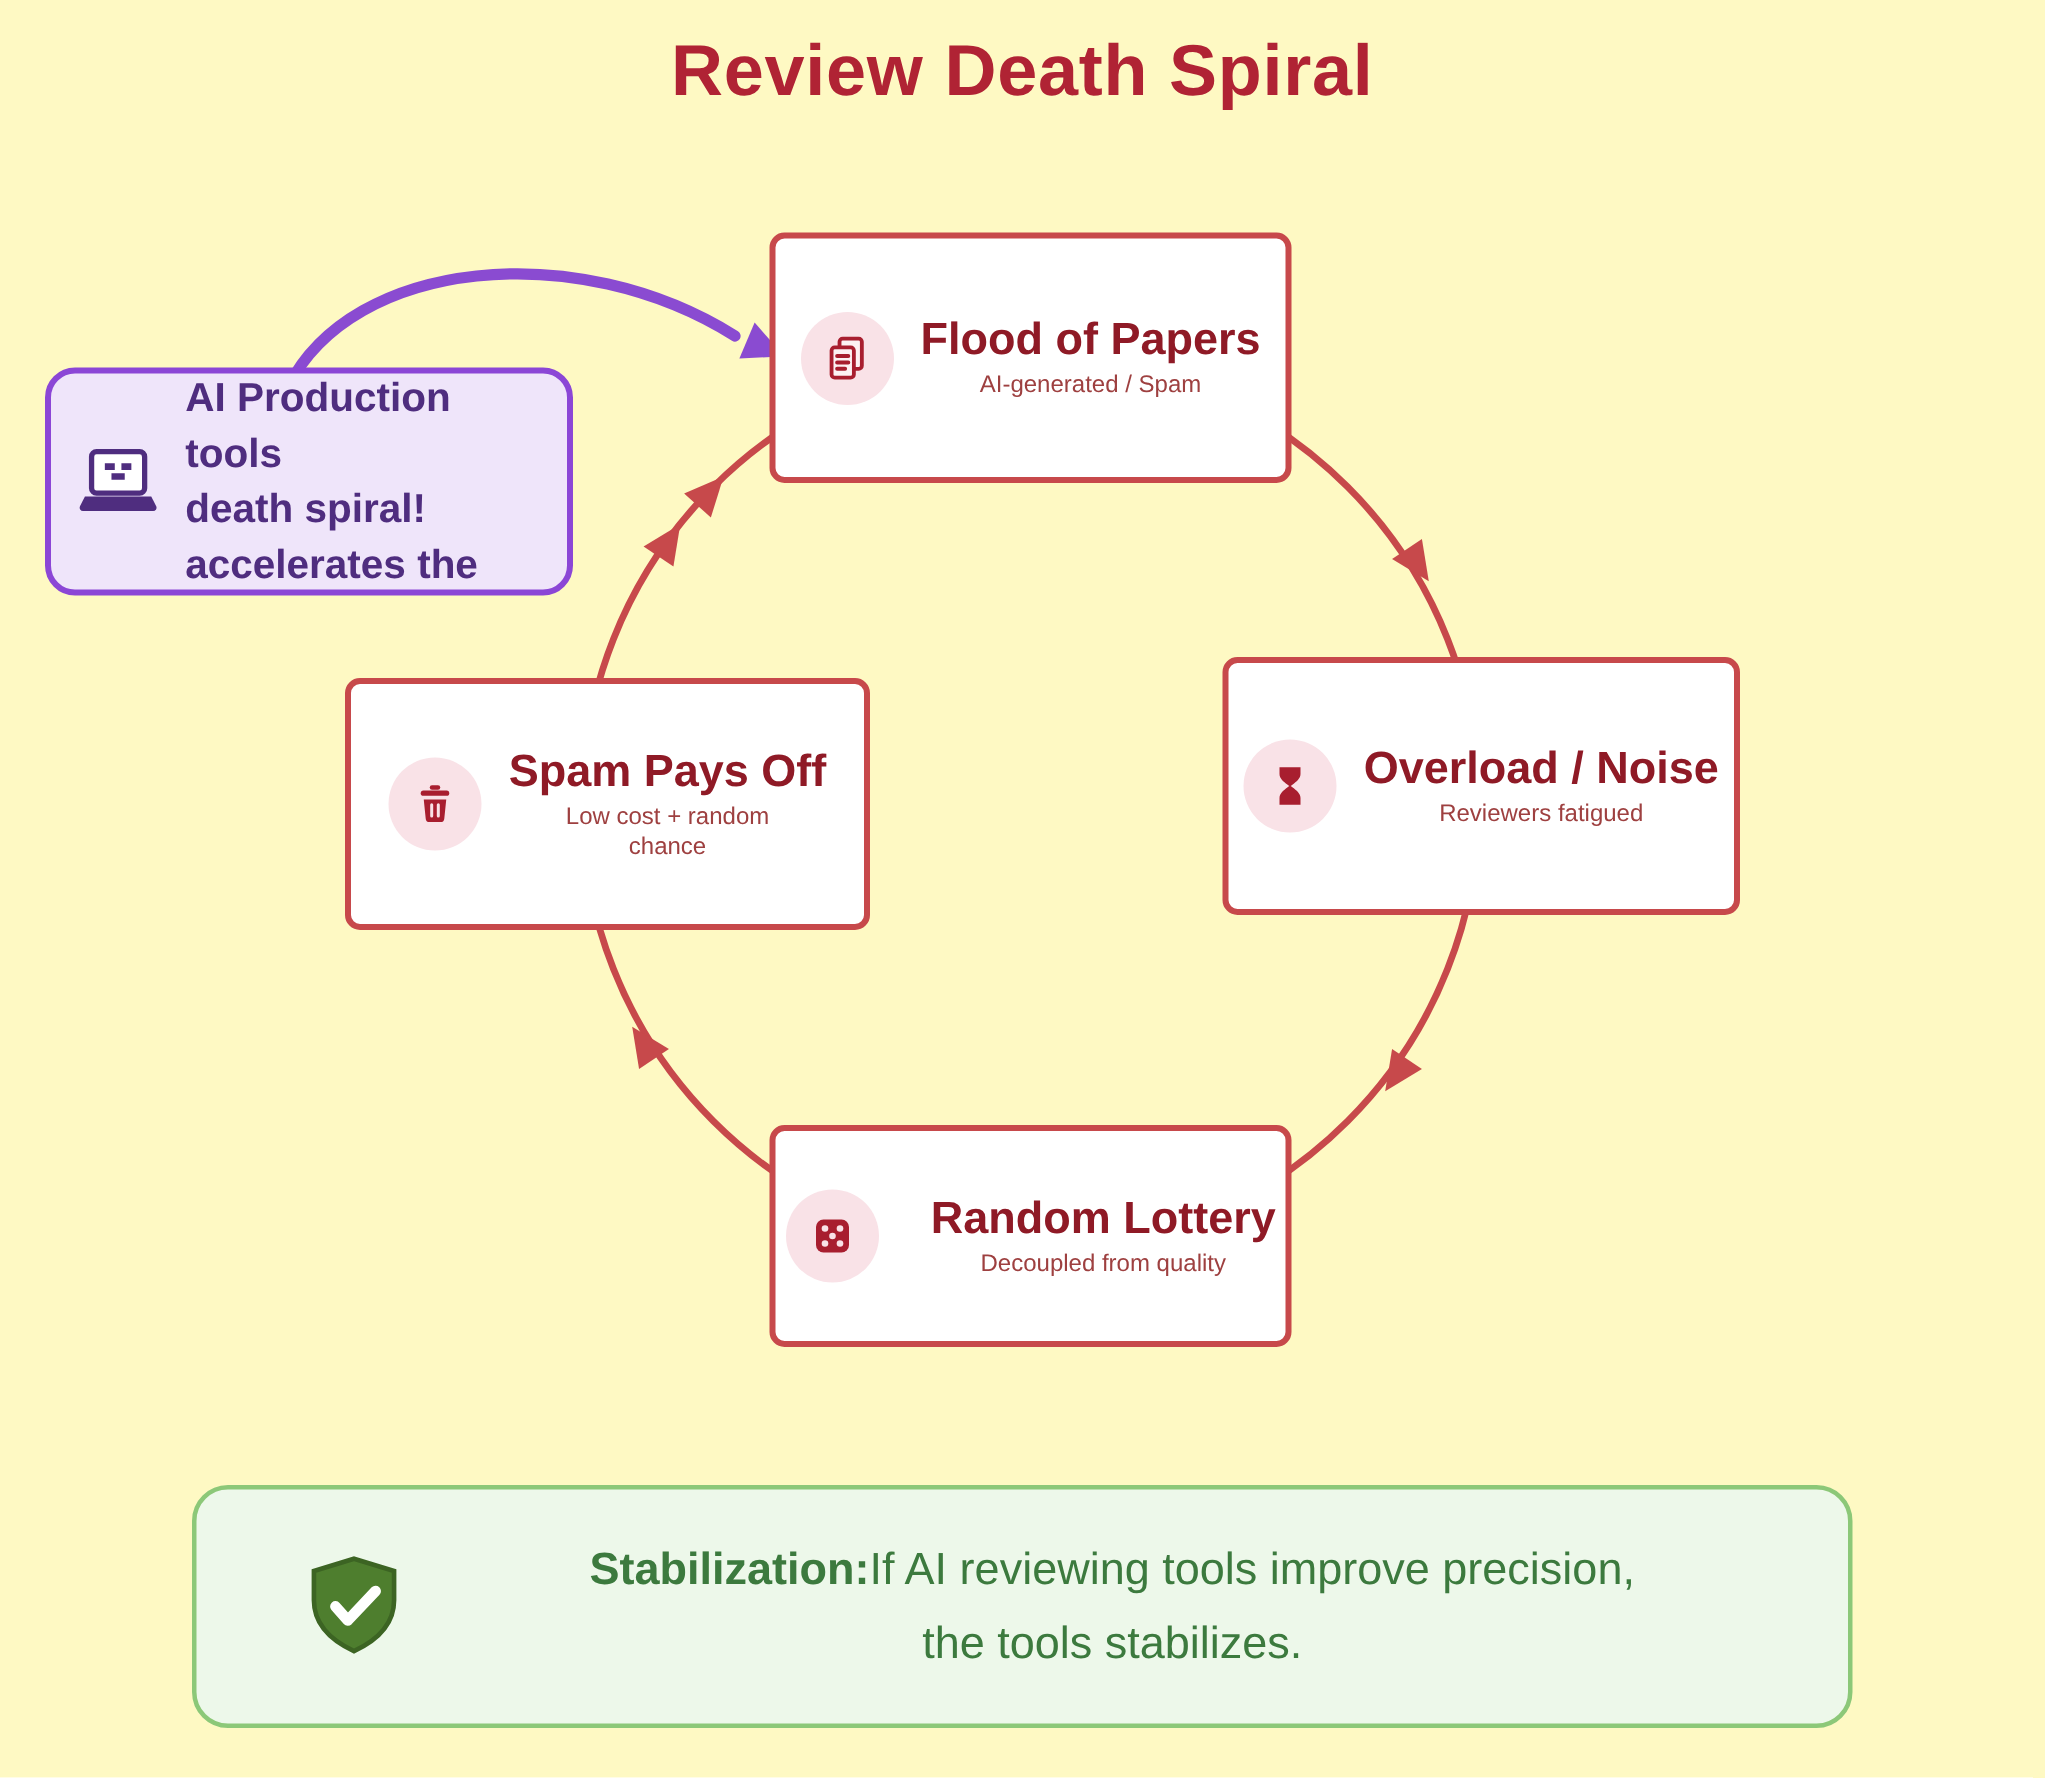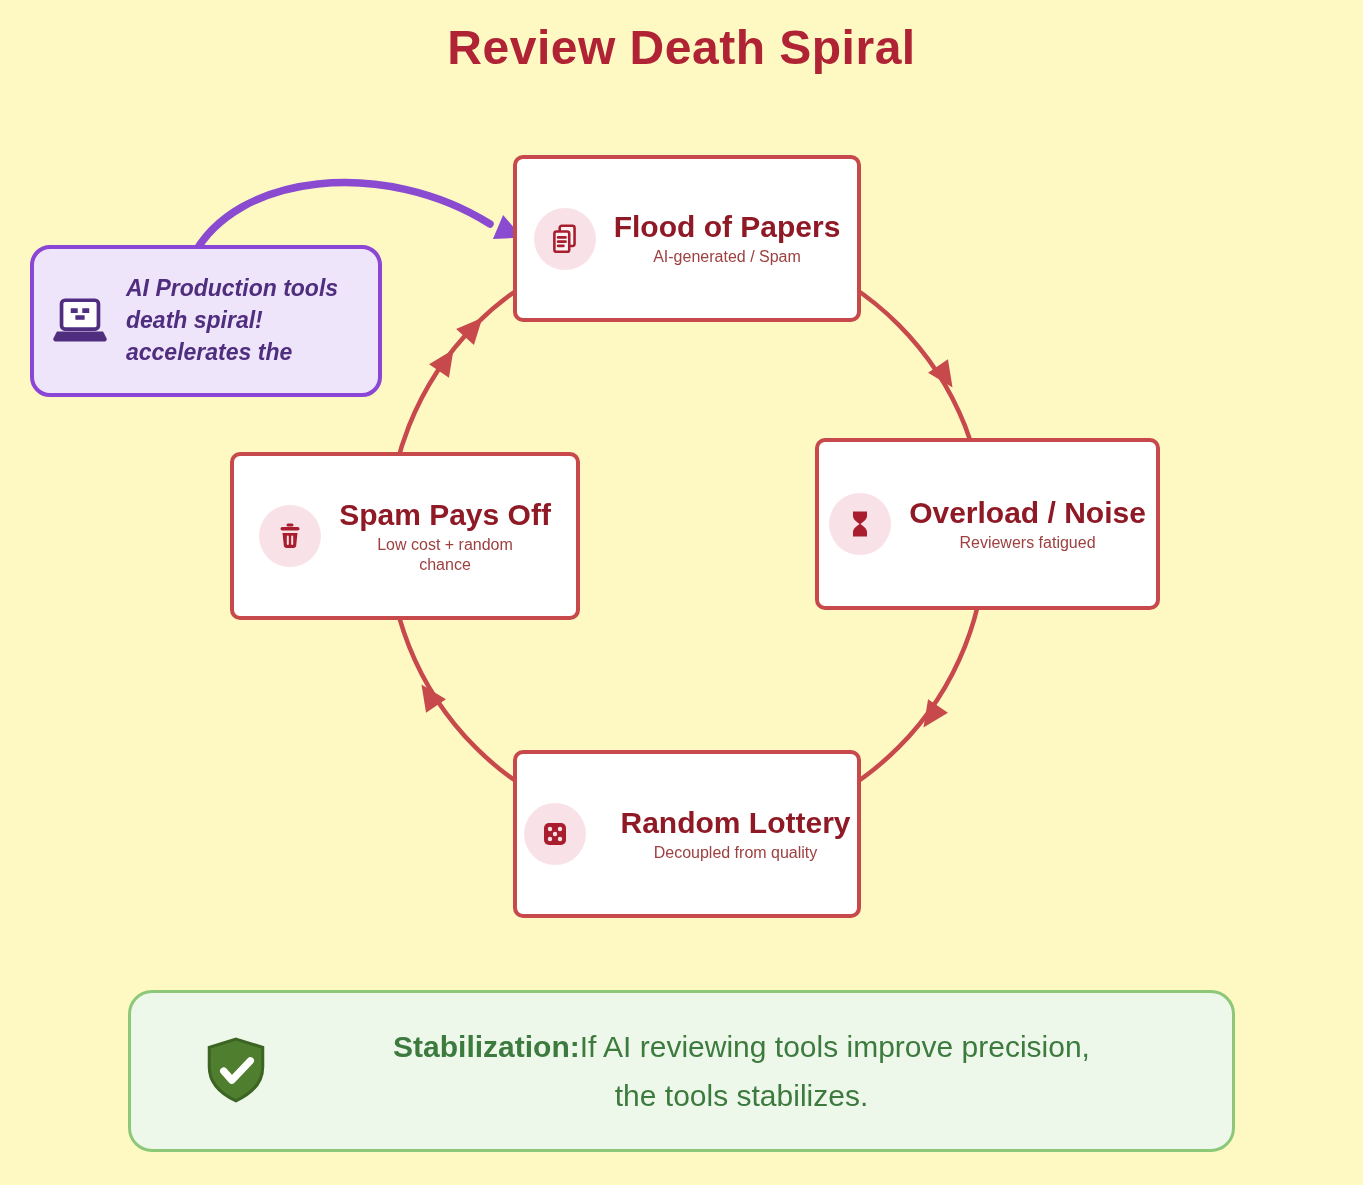--- a/index.html
+++ b/index.html
@@ -33,21 +33,21 @@
   .purple-arrow{fill:none;stroke:var(--purple-arrow);stroke-width:7.5;stroke-linecap:round;}
   .arrow-purple-head{fill:var(--purple-arrow);}
 
   .node{
     position:absolute;z-index:2;display:flex;align-items:center;justify-content:center;
     gap:18px;background:#fff;border:4px solid var(--accent-red);border-radius:10px;
     box-sizing:border-box;padding:0 16px;
   }
   .node-flood{left:513px;top:155px;width:348px;height:167px;}
   .node-overload{left:815px;top:438px;width:345px;height:172px;}
-  .node-lottery{left:513px;top:750px;width:348px;height:168px;gap:35px;}
+  .node-lottery{left:513px;top:750px;width:348px;height:148px;gap:35px;}
   .node-spam{left:230px;top:452px;width:350px;height:168px;}
   .icon-circle{
     width:62px;height:62px;border-radius:50%;background:var(--icon-pink-bg);
     display:flex;align-items:center;justify-content:center;flex:0 0 auto;
   }
   .node-text{text-align:center;}
   .node-title{font-size:30px;font-weight:800;color:var(--node-title-red);white-space:nowrap;}
   .node-sub{font-size:16px;color:var(--node-sub-red);line-height:1.25;margin-top:3px;}
   .node-lottery .node-sub{max-width:185px;margin-left:auto;margin-right:auto;}
   .node-spam .node-sub{max-width:175px;margin-left:auto;margin-right:auto;}
@@ -55,21 +55,21 @@
   .ic-fill{fill:var(--icon-red);}
   .ic-stroke{stroke:var(--icon-red);fill:none;stroke-width:2.5;stroke-linecap:round;stroke-linejoin:round;}
   .ic-page{stroke:var(--icon-red);stroke-width:2.4;fill:#FDF1F3;}
   .ic-slat{stroke:#F9E2E7;stroke-width:2;stroke-linecap:round;fill:none;}
 
   .callout{
     position:absolute;left:30px;top:245px;width:352px;height:152px;z-index:2;
     background:var(--purple-bg);border:4px solid var(--purple-border);border-radius:20px;
     box-sizing:border-box;display:flex;align-items:center;gap:16px;padding:0 16px 0 16px;
   }
-  .callout-text{font-size:23px;font-weight:700;color:var(--purple-text);line-height:1.38;font-style:italic;}
+  .callout-text{font-size:27px;font-weight:700;color:var(--purple-text);line-height:1.38;}
   .callout-text span{display:block;}
   .pl-part{fill:var(--purple-text);}
   .pl-screen{fill:#ffffff;stroke:var(--purple-text);stroke-width:3.2;}
 
   .footer-box{
     position:absolute;left:128px;top:990px;width:1107px;height:162px;z-index:2;
     background:var(--green-bg);border:3px solid var(--green-border);border-radius:24px;
     box-sizing:border-box;display:flex;align-items:center;gap:28px;padding:0 50px 0 68px;
   }
   .footer-text{flex:1;text-align:center;font-size:30px;color:var(--green-text);line-height:1.65;margin:0;}

